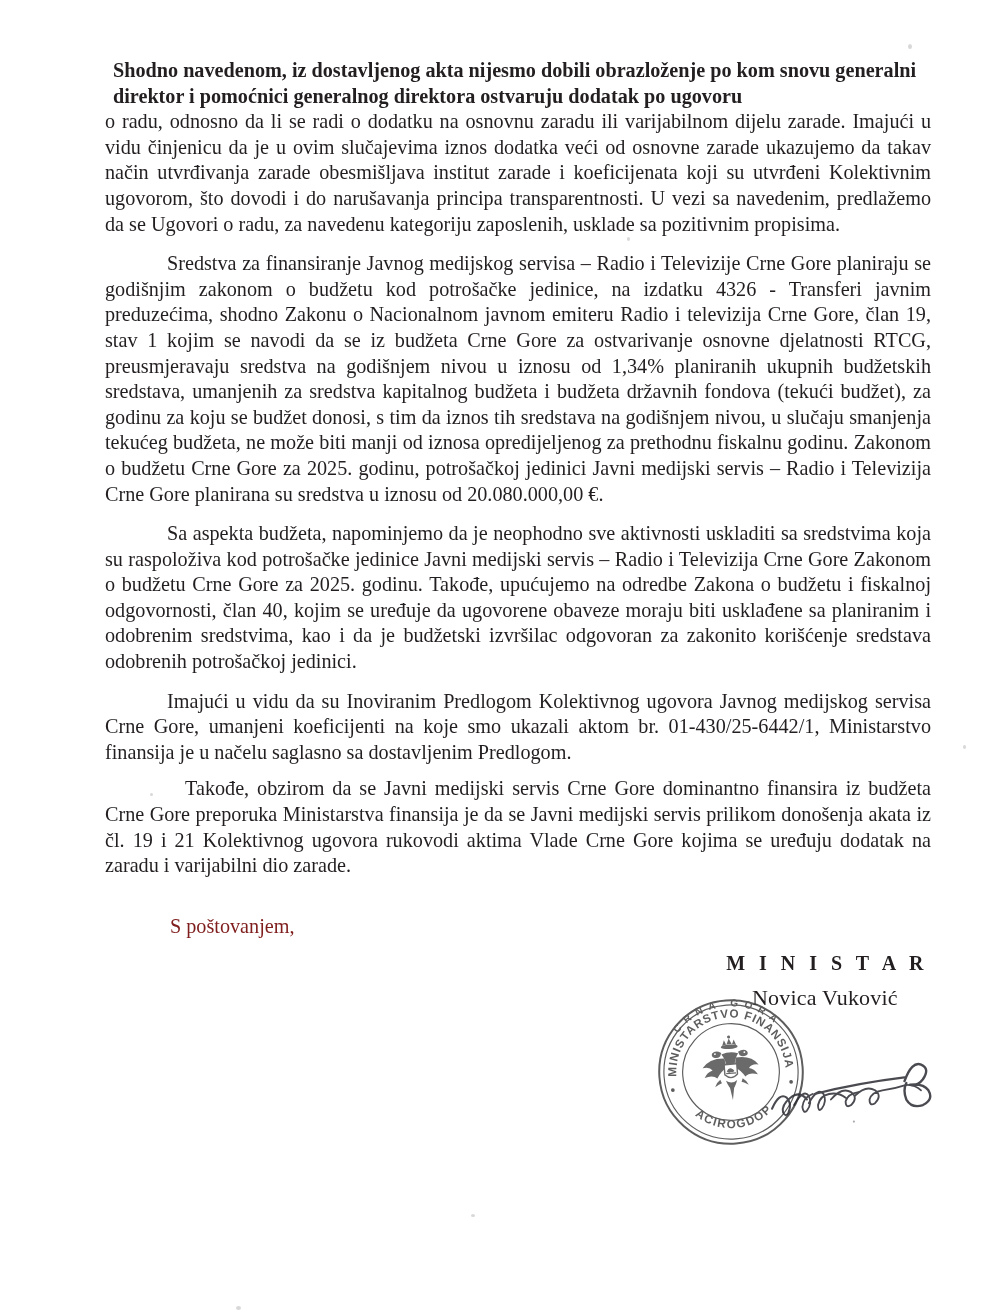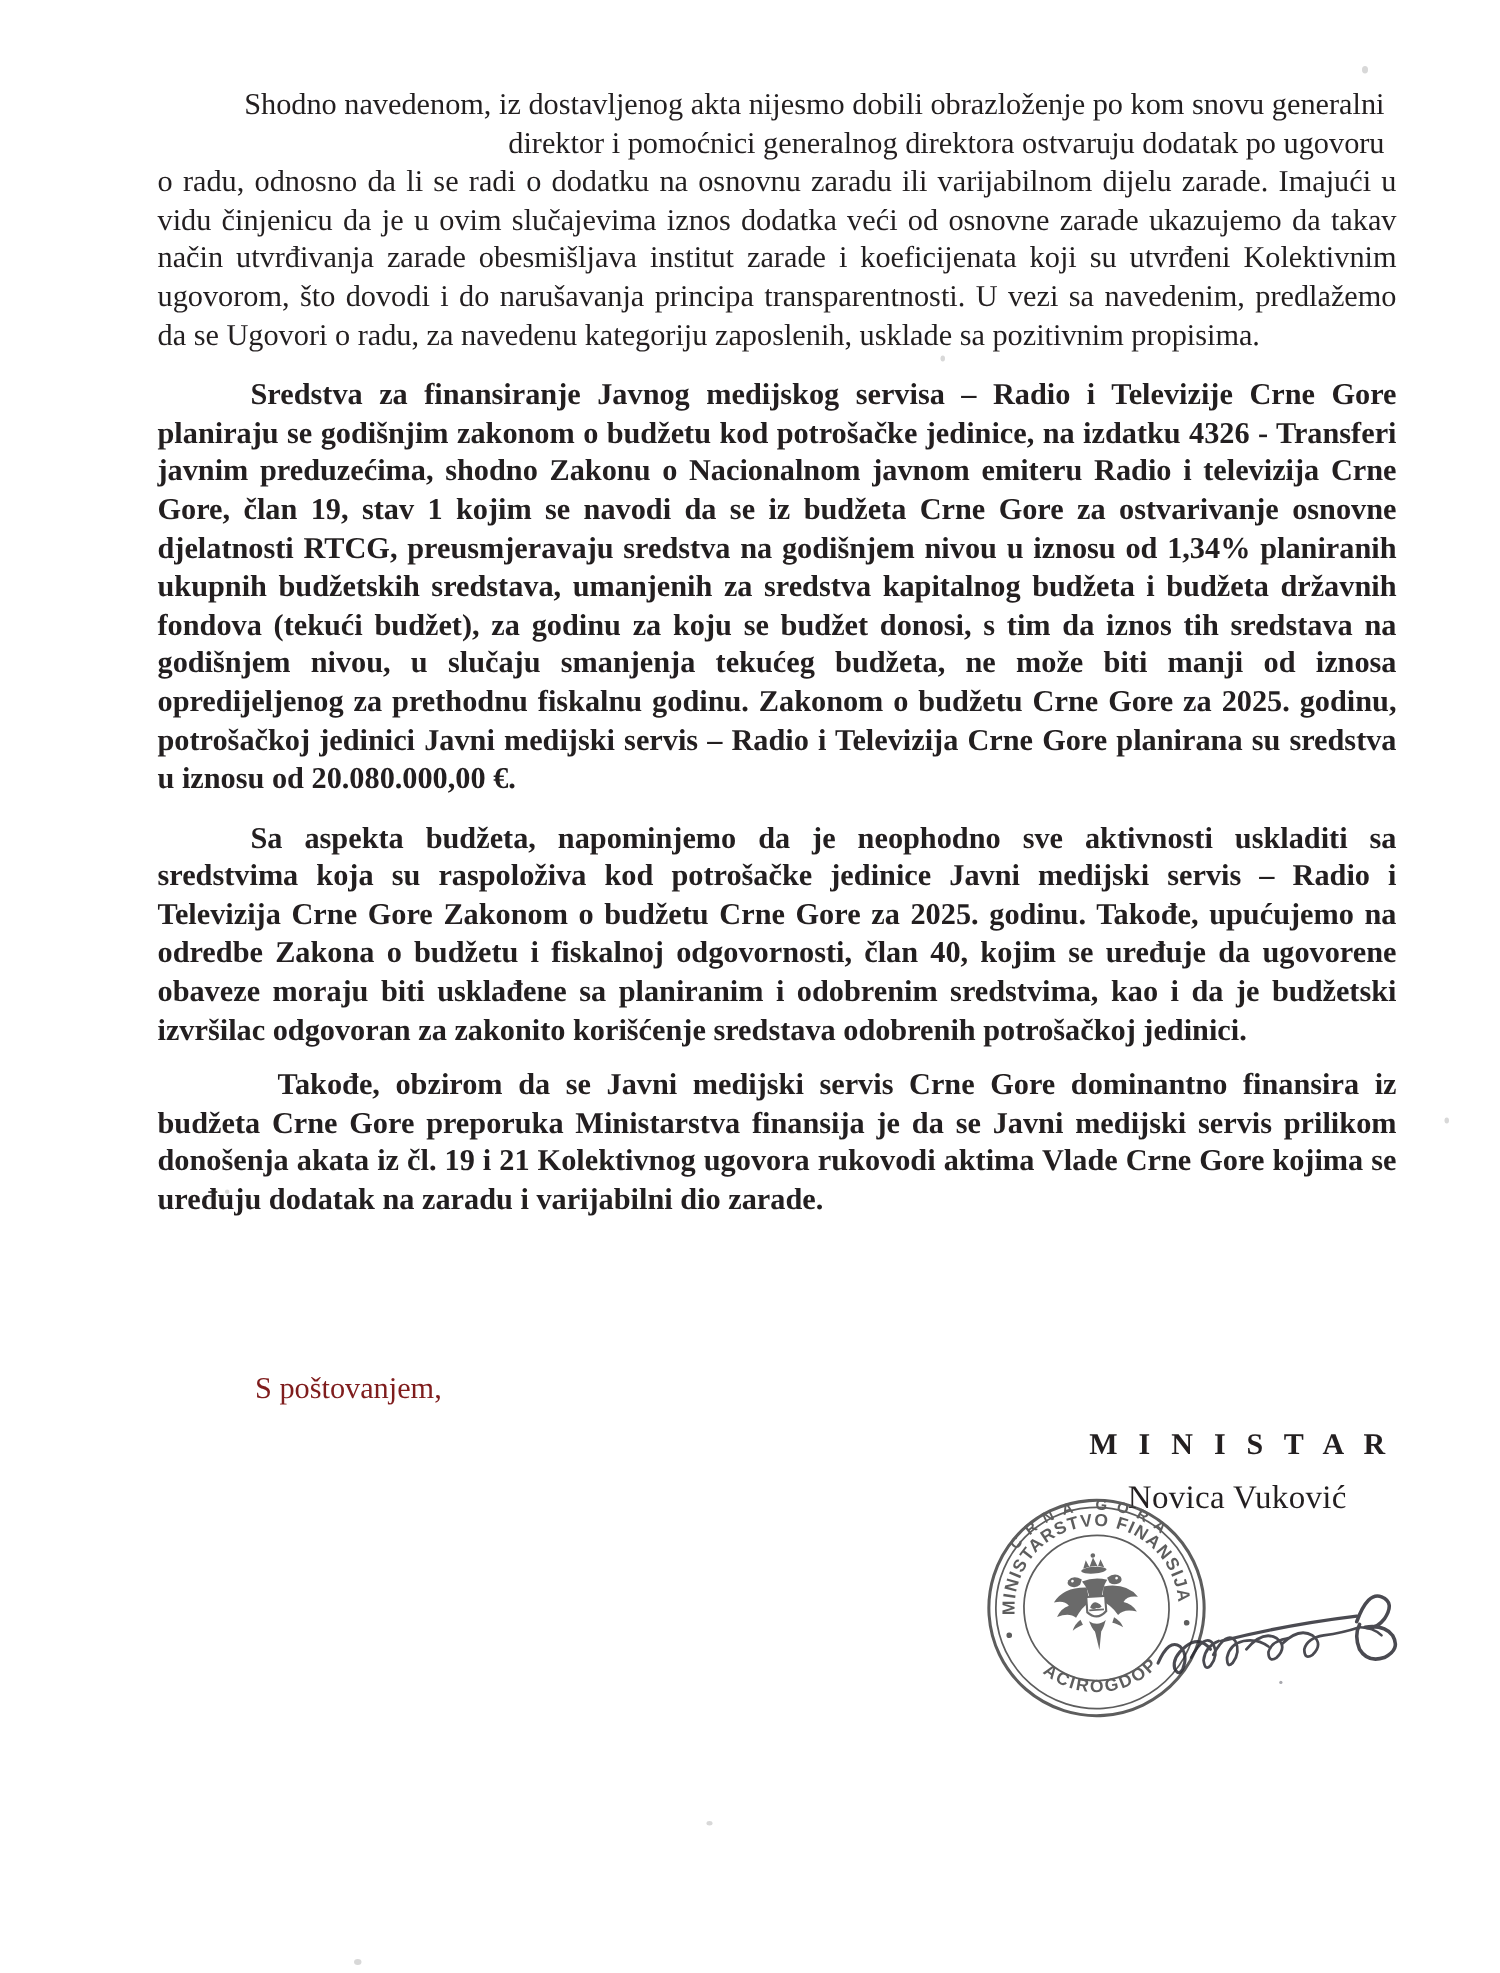--- a/index.html
+++ b/index.html
@@ -35,31 +35,32 @@
     text-align: justify;
     text-justify: inter-word;
     font-size: 20.2px;
     line-height: 25.6px;
     color: #231f20;
     text-indent: 62px;
     -webkit-font-smoothing: none;
   }
   p.para:last-child { margin-bottom: 0; margin-top: 11px; }
   p.para.indent-wide { text-indent: 80px; }
-  p.gap-top { margin-top: 14px; font-weight: bold; }
+  p.gap-top { margin-top: 14px; }
 
   
   .para-1 {
     margin-bottom: 12px;
   }
   .lead-lines {
     display: block;
     padding: 0 8px 0 8px;
-    text-align: right;
+    text-align: left;
     text-indent: 0;
+    font-weight: bold;
   }
 
   .closing {
     position: absolute;
     left: 170px;
     top: 915px;
     font-size: 20.2px;
     color: #7f1d1d;
   }
 
@@ -119,20 +120,21 @@
   <div class="speck" style="left:471px; top:1214px; width:4px; height:3px;"></div>
 
   <div class="body-area">
 
     <p class="para para-1"><span class="lead-lines">Shodno navedenom, iz dostavljenog akta nijesmo dobili obrazloženje po kom snovu generalni direktor i pomoćnici generalnog direktora ostvaruju dodatak po ugovoru</span><span>o radu, odnosno da li se radi o dodatku na osnovnu zaradu ili varijabilnom dijelu zarade. Imajući u vidu činjenicu da je u ovim slučajevima iznos dodatka veći od osnovne zarade ukazujemo da takav način utvrđivanja zarade obesmišljava institut zarade i koeficijenata koji su utvrđeni Kolektivnim ugovorom, što dovodi i do narušavanja principa transparentnosti. U vezi sa navedenim, predlažemo da se Ugovori o radu, za navedenu kategoriju zaposlenih, usklade sa pozitivnim propisima.</span></p>
 
     <p class="para gap-top">Sredstva za finansiranje Javnog medijskog servisa – Radio i Televizije Crne Gore planiraju se godišnjim zakonom o budžetu kod potrošačke jedinice, na izdatku 4326 - Transferi javnim preduzećima, shodno Zakonu o Nacionalnom javnom emiteru Radio i televizija Crne Gore, član 19, stav 1 kojim se navodi da se iz budžeta Crne Gore za ostvarivanje osnovne djelatnosti RTCG, preusmjeravaju sredstva na godišnjem nivou u iznosu od 1,34% planiranih ukupnih budžetskih sredstava, umanjenih za sredstva kapitalnog budžeta i budžeta državnih fondova (tekući budžet), za godinu za koju se budžet donosi, s tim da iznos tih sredstava na godišnjem nivou, u slučaju smanjenja tekućeg budžeta, ne može biti manji od iznosa opredijeljenog za prethodnu fiskalnu godinu. Zakonom o budžetu Crne Gore za 2025. godinu, potrošačkoj jedinici Javni medijski servis – Radio i Televizija Crne Gore planirana su sredstva u iznosu od 20.080.000,00 €.</p>
 
     <p class="para gap-top">Sa aspekta budžeta, napominjemo da je neophodno sve aktivnosti uskladiti sa sredstvima koja su raspoloživa kod potrošačke jedinice Javni medijski servis – Radio i Televizija Crne Gore Zakonom o budžetu Crne Gore za 2025. godinu. Takođe, upućujemo na odredbe Zakona o budžetu i fiskalnoj odgovornosti, član 40, kojim se uređuje da ugovorene obaveze moraju biti usklađene sa planiranim i odobrenim sredstvima, kao i da je budžetski izvršilac odgovoran za zakonito korišćenje sredstava odobrenih potrošačkoj jedinici.</p>
 
+    <p class="para gap-top">Imajući u vidu da su Inoviranim Predlogom Kolektivnog ugovora Javnog medijskog servisa Crne Gore, umanjeni koeficijenti na koje smo ukazali aktom br. 01-430/25-6442/1, Ministarstvo finansija je u načelu saglasno sa dostavljenim Predlogom.</p>
 
     <p class="para gap-top indent-wide">Takođe, obzirom da se Javni medijski servis Crne Gore dominantno finansira iz budžeta Crne Gore preporuka Ministarstva finansija je da se Javni medijski servis prilikom donošenja akata iz čl. 19 i 21 Kolektivnog ugovora rukovodi aktima Vlade Crne Gore kojima se uređuju dodatak na zaradu i varijabilni dio zarade.</p>
 
   </div>
 
   <div class="closing">S poštovanjem,</div>
 
   <div class="sign-block">
     <div class="minister-title">M I N I S T A R</div>
     <div class="minister-name">Novica Vuković</div>

